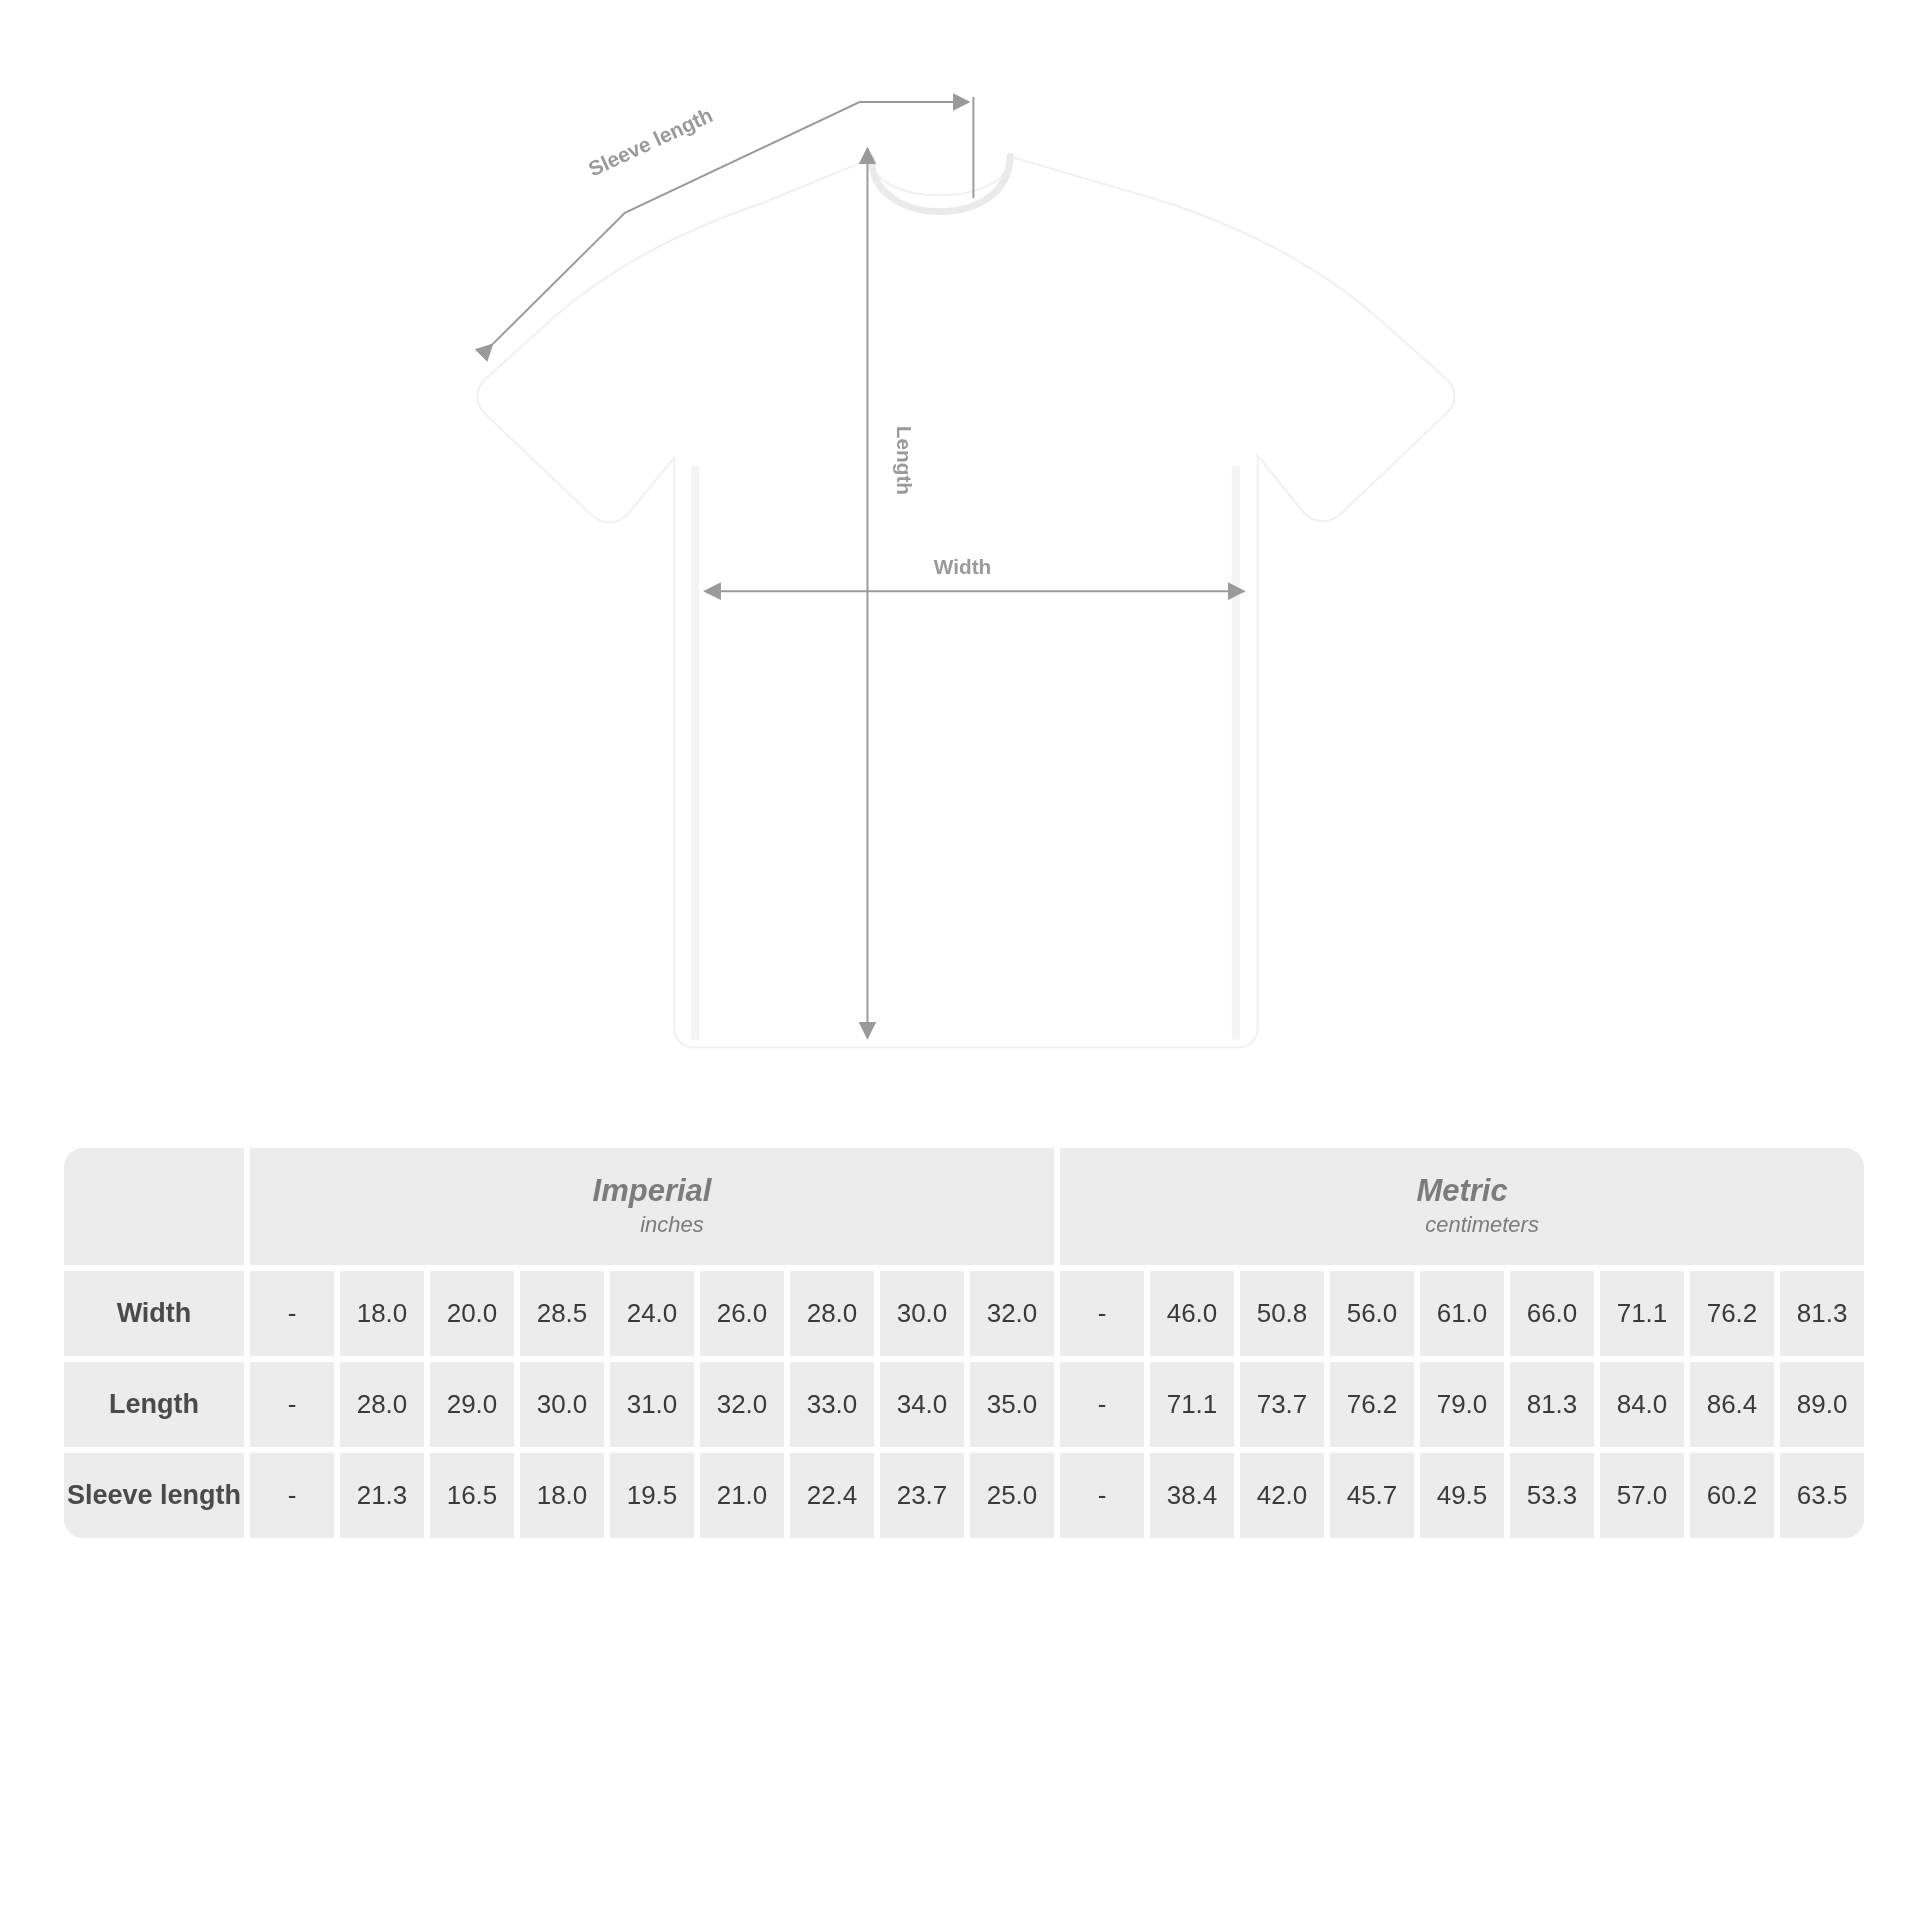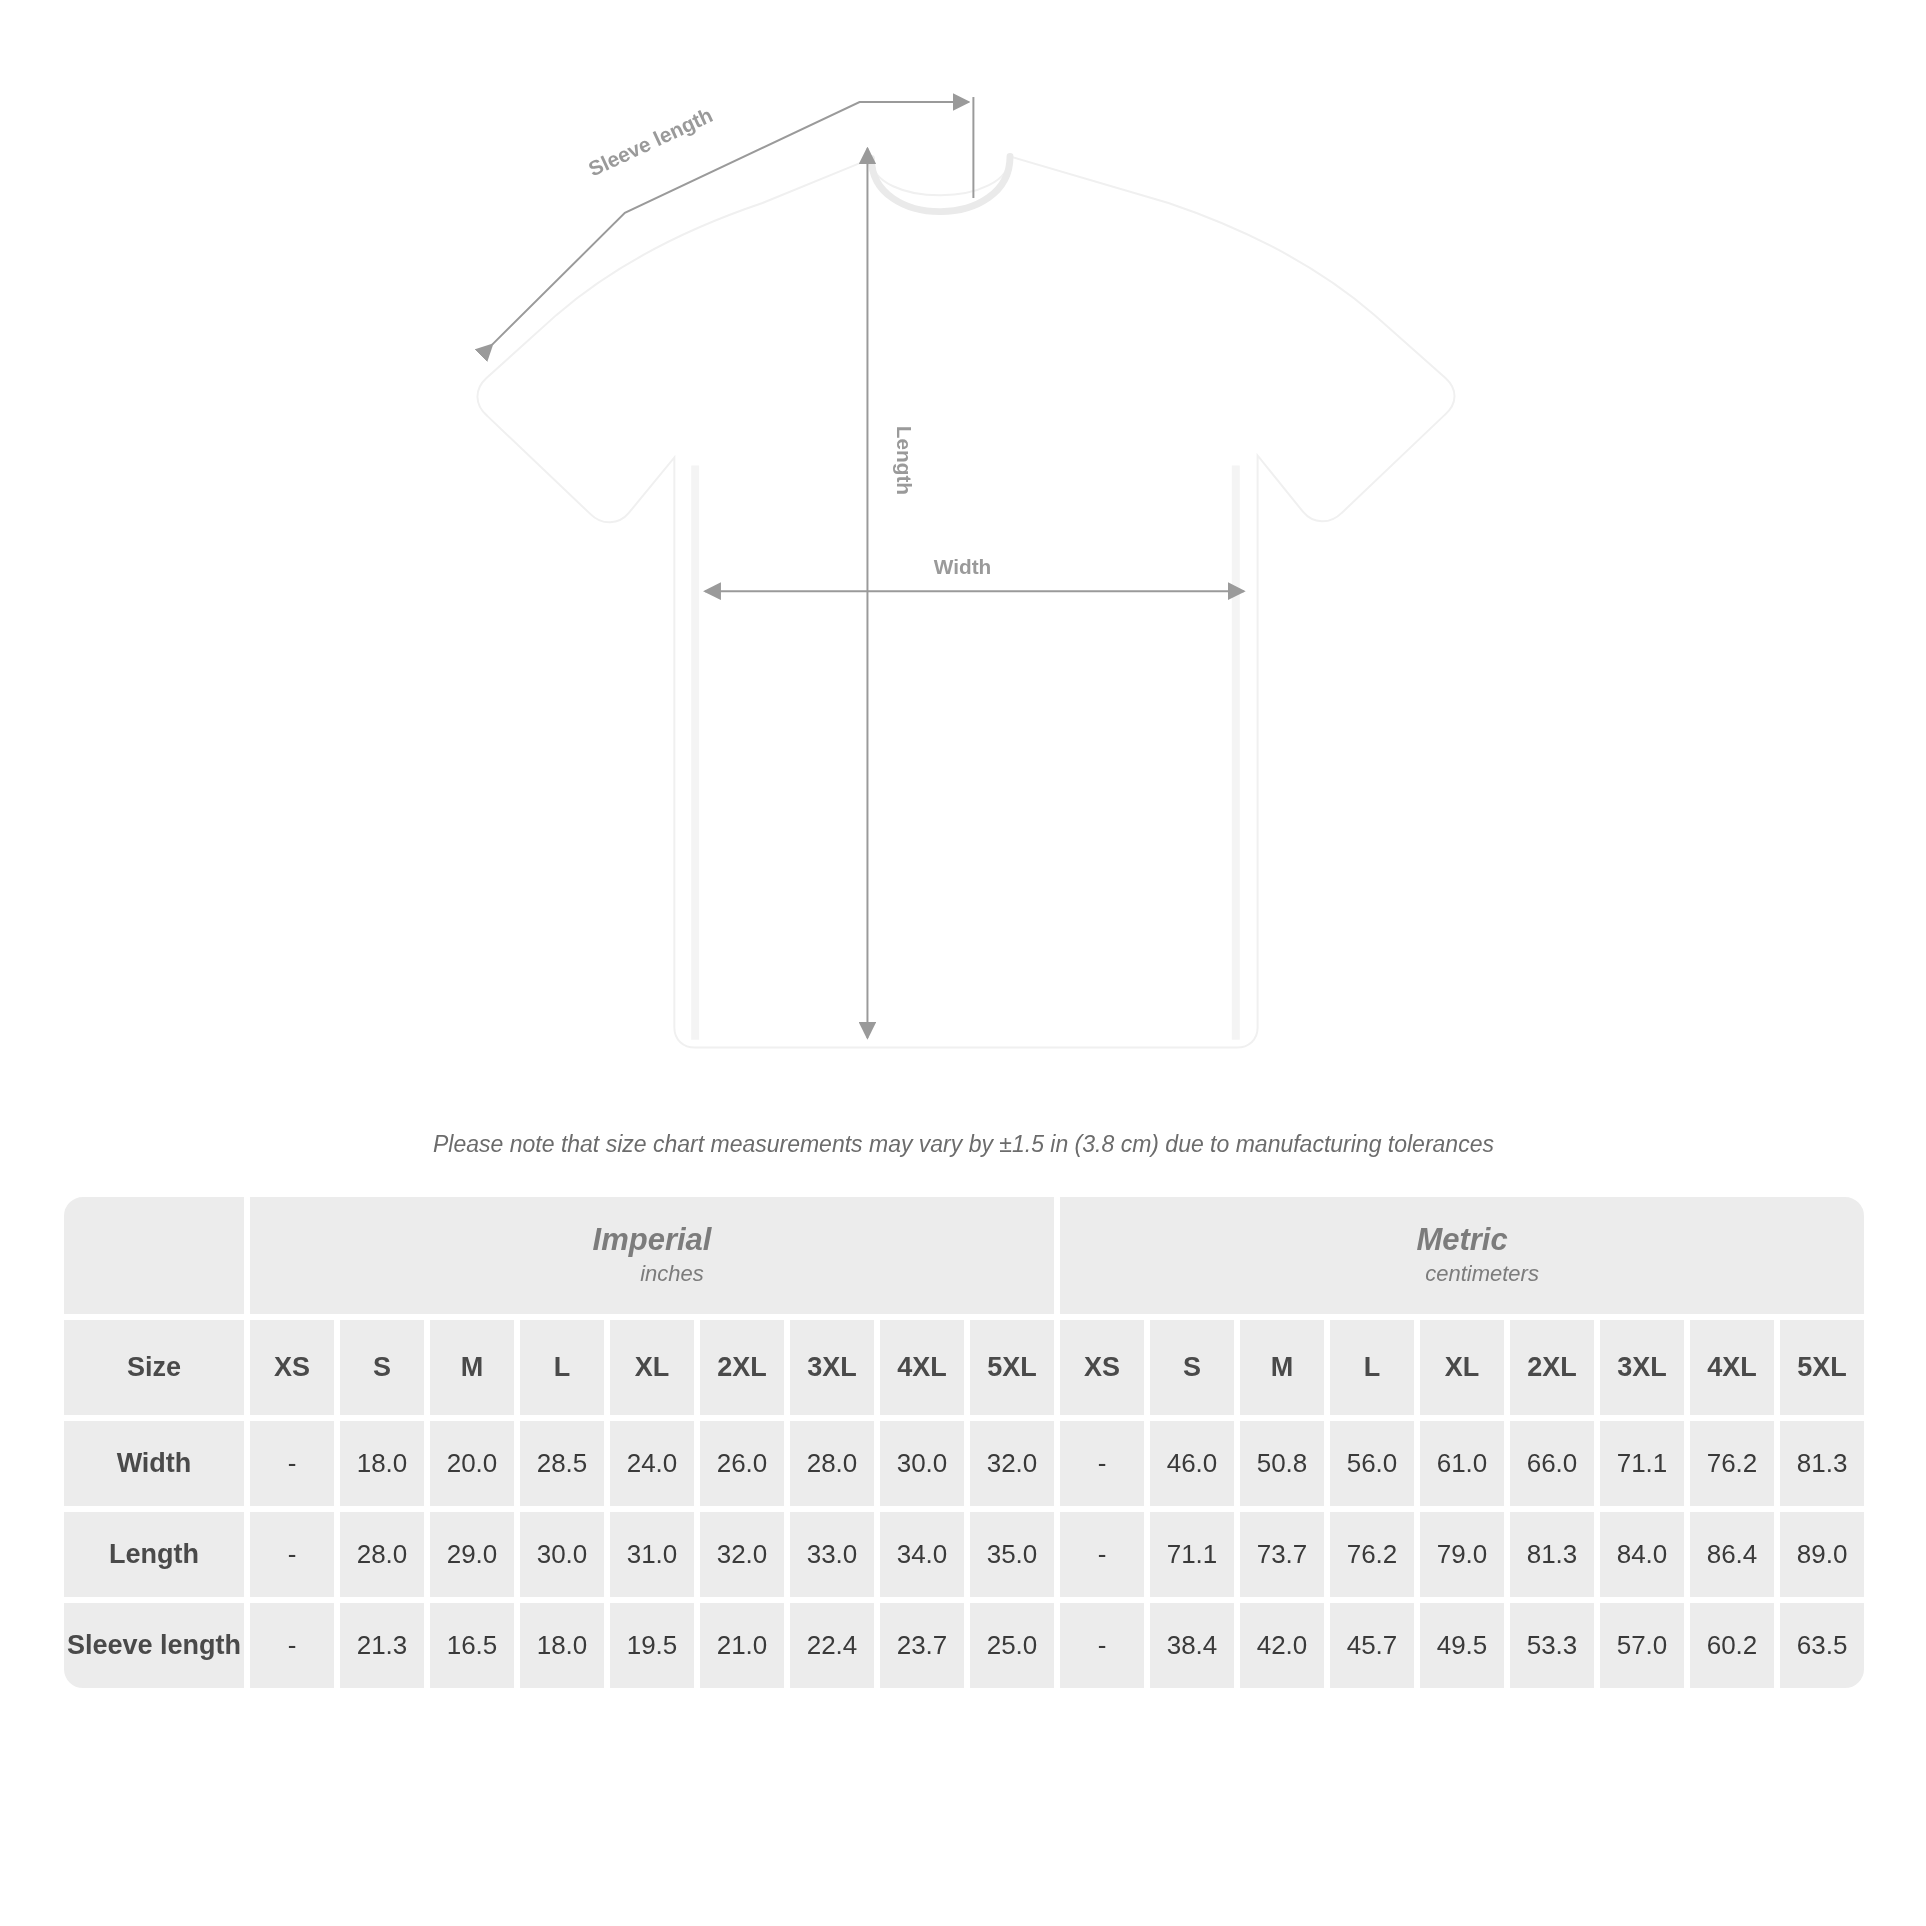--- a/index.html
+++ b/index.html
@@ -172,21 +172,20 @@
       </g>
 
       <g>
         <line x1="712" y1="597" x2="1256" y2="597" stroke="#9a9a9a" stroke-width="2" marker-start="url(#arrTail)" marker-end="url(#arrHead)"></line>
         <text class="svg-label" x="972" y="580" text-anchor="middle">Width</text>
       </g>
     </svg>
   </div>
 
   <div class="title-block">
-    <div class="chart-note">Please note that size chart measurements may vary by ±1.5 in (3.8 cm) due to manufacturing tolerances</div>
   </div>
 
   <div class="table-wrap">
     <table class="size-table">
       <colgroup>
         <col style="width:186px">
         <col span="18" style="width:90px">
       </colgroup>
       <tbody>
         <tr>
@@ -194,41 +193,20 @@
           <td class="unit-head" colspan="9">
             <div class="unit-name">Imperial</div>
             <div class="unit-sub">inches</div>
           </td>
           <td class="unit-head rc-tr" colspan="9">
             <div class="unit-name">Metric</div>
             <div class="unit-sub">centimeters</div>
           </td>
         </tr>
 
-        <tr>
-          <td class="size-head">Size</td>
-          <td class="size-head">XS</td>
-          <td class="size-head">S</td>
-          <td class="size-head">M</td>
-          <td class="size-head">L</td>
-          <td class="size-head">XL</td>
-          <td class="size-head">2XL</td>
-          <td class="size-head">3XL</td>
-          <td class="size-head">4XL</td>
-          <td class="size-head">5XL</td>
-          <td class="size-head">XS</td>
-          <td class="size-head">S</td>
-          <td class="size-head">M</td>
-          <td class="size-head">L</td>
-          <td class="size-head">XL</td>
-          <td class="size-head">2XL</td>
-          <td class="size-head">3XL</td>
-          <td class="size-head">4XL</td>
-          <td class="size-head">5XL</td>
-        </tr>
 
         <tr>
           <td class="row-label">Width</td>
           <td>-</td>
           <td>18.0</td>
           <td>20.0</td>
           <td>28.5</td>
           <td>24.0</td>
           <td>26.0</td>
           <td>28.0</td>

